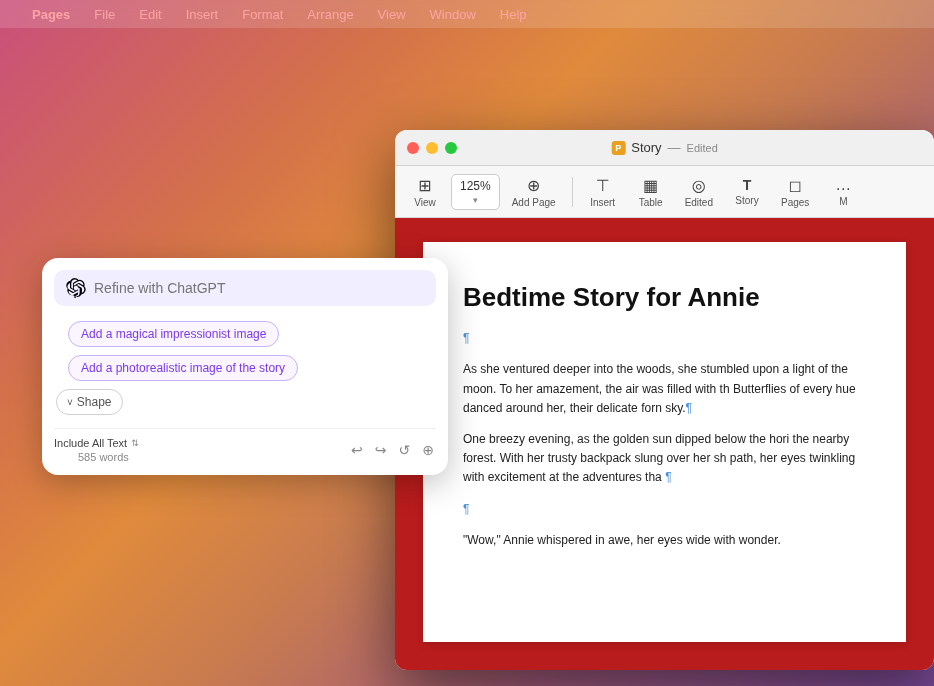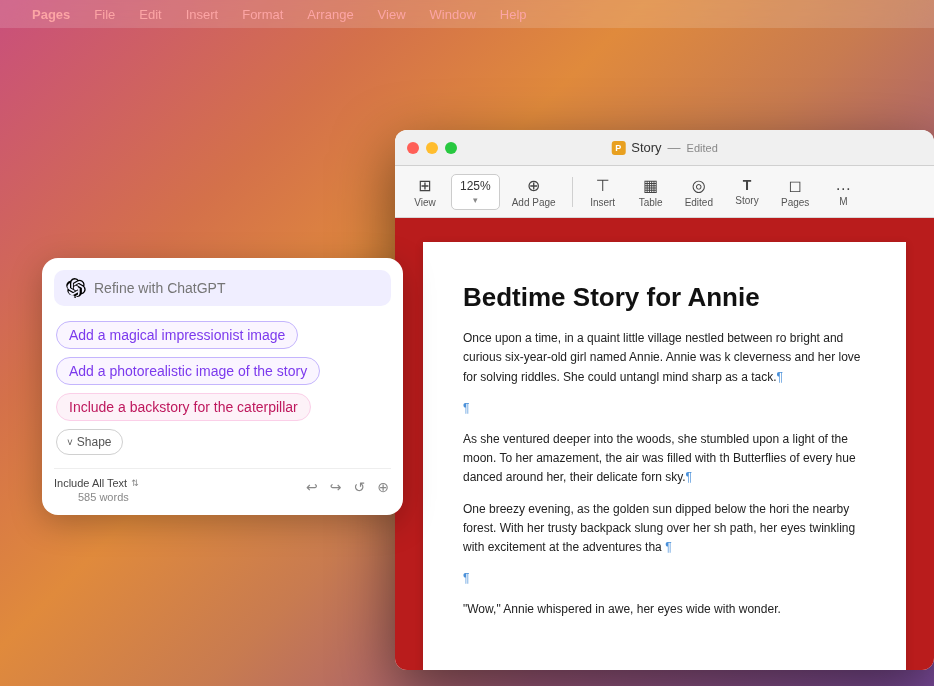--- a/index.html
+++ b/index.html
@@ -195,21 +195,21 @@
     .pilcrow {
       color: #4a90d9;
       font-size: 12px;
     }
 
     
     .chatgpt-panel {
       position: absolute;
       top: 258px;
       left: 42px;
-      width: 361px;
+      width: 406px;
       background: white;
       border-radius: 16px;
       box-shadow: 0 8px 32px rgba(0,0,0,0.25);
       padding: 12px;
       z-index: 200;
     }
 
     
     .refine-input-container {
       display: flex;
@@ -239,24 +239,24 @@
       font-size: 11px;
       font-weight: 600;
       color: #555;
       margin-bottom: 8px;
       padding: 0 2px;
     }
 
     
     .suggestion-btn {
       display: inline-block;
-      margin: 3px 2px;
+      margin: 3px 14px;
       padding: 5px 12px;
       border-radius: 20px;
-      font-size: 14px;
+      font-size: 12px;
       font-weight: 500;
       cursor: pointer;
       border: none;
       background: transparent;
     }
     .suggestion-btn.purple {
       color: #7c3aed;
       border: 1.5px solid #c4b5fd;
       background: #faf5ff;
     }
@@ -275,21 +275,21 @@
       font-size: 12px;
       color: #555;
       background: transparent;
       cursor: pointer;
       margin: 3px 2px;
     }
 
     
     .panel-footer {
       display: flex;
-      align-items: flex-start;
+      align-items: center;
       justify-content: space-between;
       margin-top: 10px;
       padding-top: 8px;
       border-top: 1px solid #eee;
     }
     .footer-left {
       display: flex;
       flex-direction: column;
       gap: 2px;
     }
@@ -403,23 +403,20 @@
     <div class="toolbar-item">
       <span class="toolbar-icon">…</span>
       <span class="toolbar-label">M</span>
     </div>
   </div>
 
   <div class="doc-content">
     <div class="doc-page">
       <div class="doc-title">Bedtime Story for Annie</div>
       <div class="doc-paragraph">
-        Once upon a time, in a quaint little village nestled between ro bright and curious six-year-old girl named Annie. Annie was k cleverness and her love for solving riddles. She could untangl mind sharp as a tack.<span class="pilcrow">¶</span>
-      </div>
-      <div class="doc-paragraph">
         <span class="pilcrow">¶</span>
       </div>
       <div class="doc-paragraph">
         As she ventured deeper into the woods, she stumbled upon a light of the moon. To her amazement, the air was filled with th Butterflies of every hue danced around her, their delicate forn sky.<span class="pilcrow">¶</span>
       </div>
       <div class="doc-paragraph">
         One breezy evening, as the golden sun dipped below the hori the nearby forest. With her trusty backpack slung over her sh path, her eyes twinkling with excitement at the adventures tha <span class="pilcrow">¶</span>
       </div>
       <div class="doc-paragraph">
         <span class="pilcrow">¶</span>
@@ -442,23 +439,20 @@
 
 
   <div class="suggestions-list">
     <div>
       <button class="suggestion-btn purple">Add a magical impressionist image</button>
     </div>
     <div>
       <button class="suggestion-btn purple">Add a photorealistic image of the story</button>
     </div>
     <div>
-      <button class="suggestion-btn pink">Include a backstory for the caterpillar</button>
-    </div>
-    <div>
       <button class="more-btn">
         <span style="font-size:10px">˅</span>
         <span>Shape</span>
       </button>
     </div>
   </div>
 
   <div class="panel-footer">
     <div class="footer-left">
       <div class="include-text">

